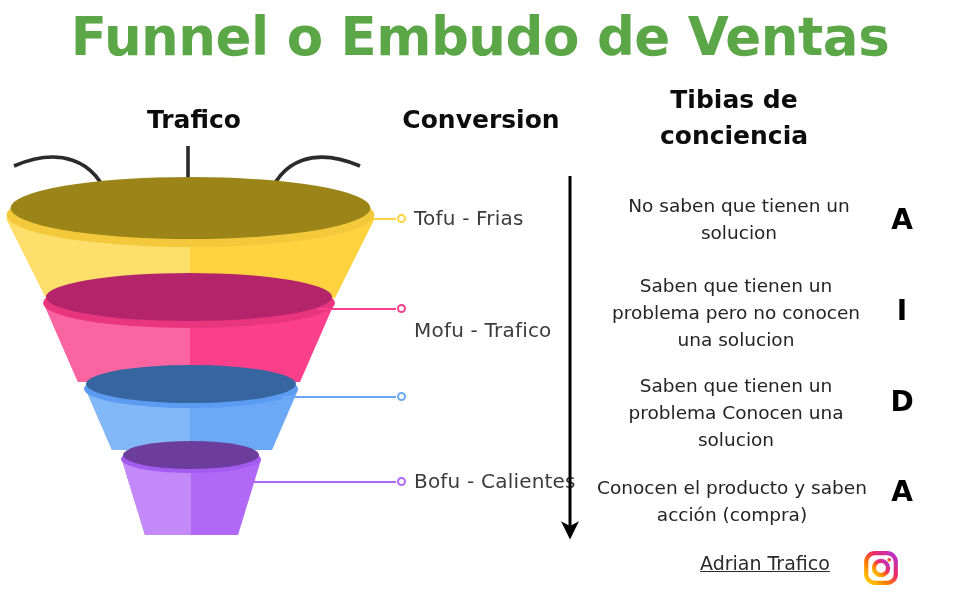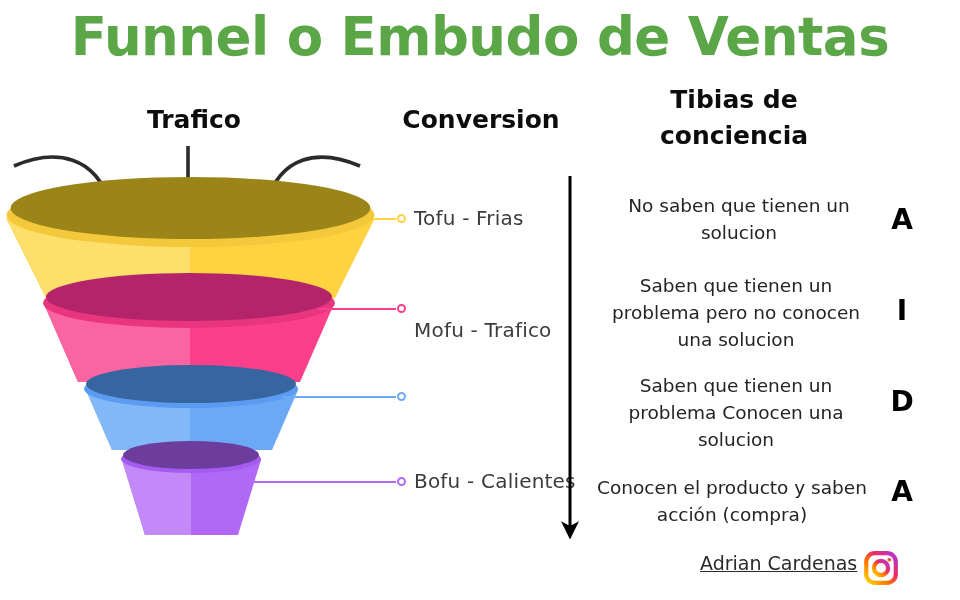--- a/index.html
+++ b/index.html
@@ -199,21 +199,21 @@
     <div>solucion</div>
   </div>
   <div class="abs aw-letter" style="left:882px; top:385px;">D</div>
 
   <div class="abs aw-text" style="left:582px; top:474px; width:300px;">
     <div>Conocen el producto y saben</div>
     <div>acción (compra)</div>
   </div>
   <div class="abs aw-letter" style="left:882px; top:475px;">A</div>
 
-  <div class="abs" id="credit">Adrian Cardenas </div>
+  <div class="abs" id="credit">Adrian Trafico </div>
   <svg class="abs" id="ig-icon" width="34" height="34" viewBox="0 0 34 34">
     <defs>
       <linearGradient id="iggrad" x1="0" y1="1" x2="1" y2="0">
         <stop offset="0%" stop-color="#ffd600"></stop>
         <stop offset="35%" stop-color="#ff7a00"></stop>
         <stop offset="62%" stop-color="#ef2b63"></stop>
         <stop offset="100%" stop-color="#b234d6"></stop>
       </linearGradient>
     </defs>
     <rect x="2.2" y="2.2" width="29.6" height="29.6" rx="8.6" ry="8.6" fill="none" stroke="url(#iggrad)" stroke-width="4.2"></rect>

